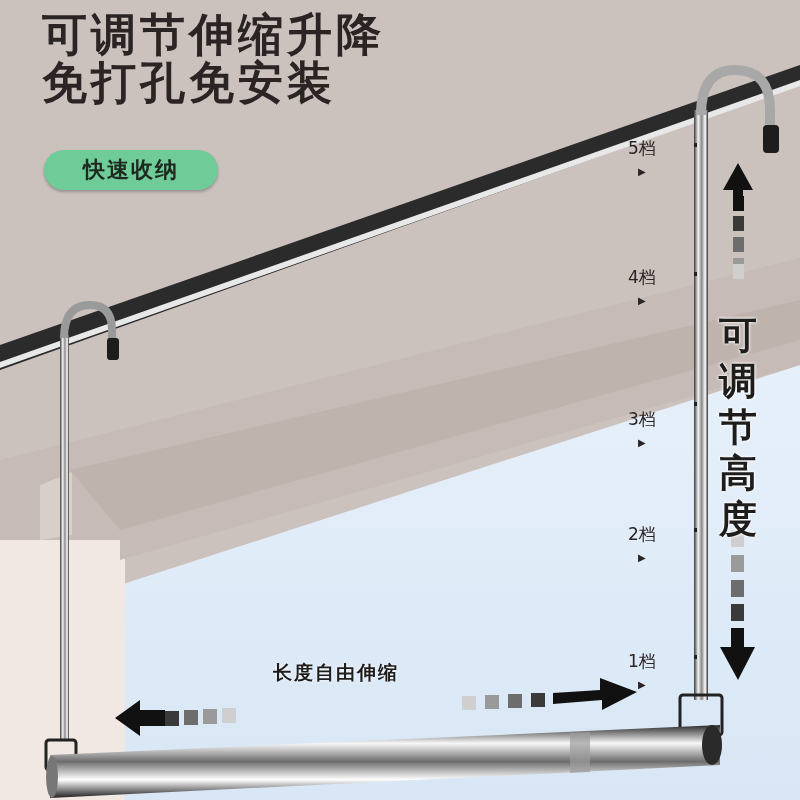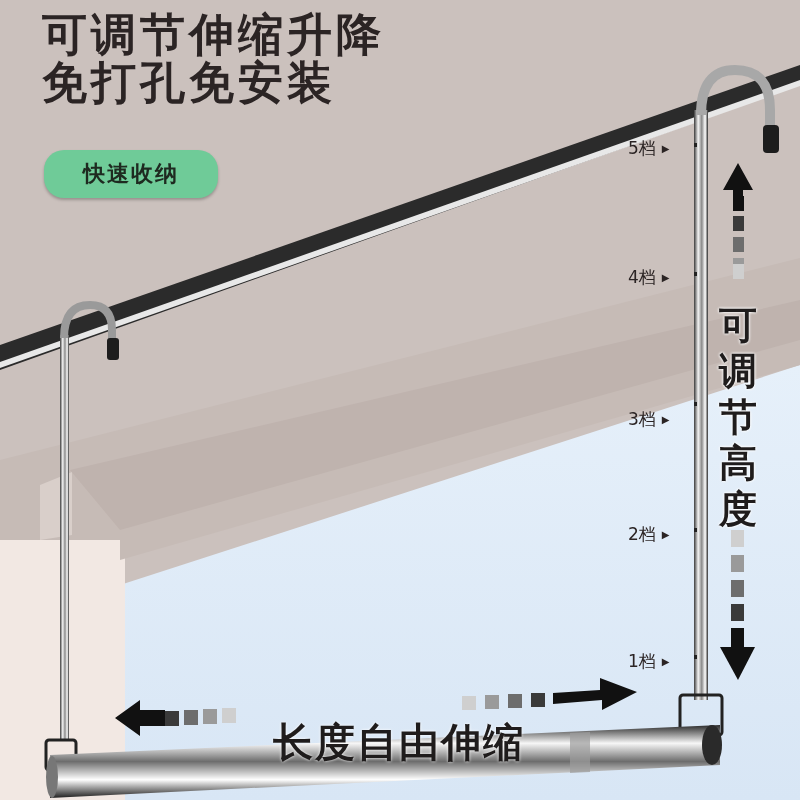--- a/index.html
+++ b/index.html
@@ -1,25 +1,25 @@
 <!DOCTYPE html>
 <html><head>
 <meta charset="utf-8">
 <style>
   html, body { margin:0; padding:0; }
   body { width:800px; height:800px; overflow:hidden; position:relative; background:#cbc1bd; font-family:"DejaVu Sans", sans-serif; }
   .scene { position:absolute; inset:0; }
   .headline { position:absolute; left:42px; font-size:45px; font-weight:bold; color:#2b2424; letter-spacing:4px; line-height:1; }
   .h1 { top:12px; }
   .h2 { top:60px; }
-  .badge { position:absolute; left:44px; top:150px; width:174px; height:48px; border-radius:20px; background:#6fcb98; box-shadow:0 2px 3px rgba(0,0,0,0.25); display:flex; align-items:center; justify-content:center; font-size:22px; font-weight:bold; color:#1e2a20; letter-spacing:2px; }
-  .gear-label { position:absolute; font-size:17px; color:#2b2424; display:flex; align-items:center; gap:6px; }
+  .badge { position:absolute; left:44px; top:150px; width:174px; height:40px; border-radius:20px; background:#6fcb98; box-shadow:0 2px 3px rgba(0,0,0,0.25); display:flex; align-items:center; justify-content:center; font-size:22px; font-weight:bold; color:#1e2a20; letter-spacing:2px; }
+  .gear-label { position:absolute; font-size:17px; color:#2b2424; display:flex; align-items:center; gap:6px;flex-direction:column; }
   .gear-label .tri { font-size:10px; }
   .vtext { position:absolute; left:713px; top:300px; width:50px; font-size:38px; font-weight:bold; color:#1f1c1c; line-height:46px; text-align:center; text-shadow:0 0 3px #fff, 0 0 3px #fff; }
-  .hlabel { position:absolute; left:273px; top:715px; font-size:40px; font-weight:bold; color:#1f1c1c; letter-spacing:2px; text-shadow:0 0 3px #fff; }
+  .hlabel { position:absolute; left:273px; top:660px; font-size:19px; font-weight:bold; color:#1f1c1c; letter-spacing:2px; text-shadow:0 0 3px #fff; }
 </style>
 </head>
 <body>
 
 <div class="scene">
   <svg width="800" height="800" viewBox="0 0 800 800" style="position:absolute;left:0;top:0;">
     <defs>
       <linearGradient id="sky" x1="0" y1="0" x2="0" y2="1">
         <stop offset="0" stop-color="#e6f0fa"></stop>
         <stop offset="1" stop-color="#d8e6f5"></stop>
@@ -127,16 +127,16 @@
 <div class="gear-label" style="left:628px;top:523px;justify-content:space-between;">
   <span>2档</span>
     <span class="tri">▶</span>
 </div>
 <div class="gear-label" style="left:628px;top:650px;">
   <span>1档</span>
     <span class="tri">▶</span>
 </div>
 
 <div class="vtext">
-  <span id="vtext-inner" style="display:block;width:40px;margin:2px auto;word-break:break-all;">可调节高度</span>
+  <span id="vtext-inner" style="display:block;width:40px;margin:12px auto;word-break:break-all;">可调节高度</span>
 </div>
 
 <div class="hlabel">长度自由伸缩</div>
 
 </body></html>

